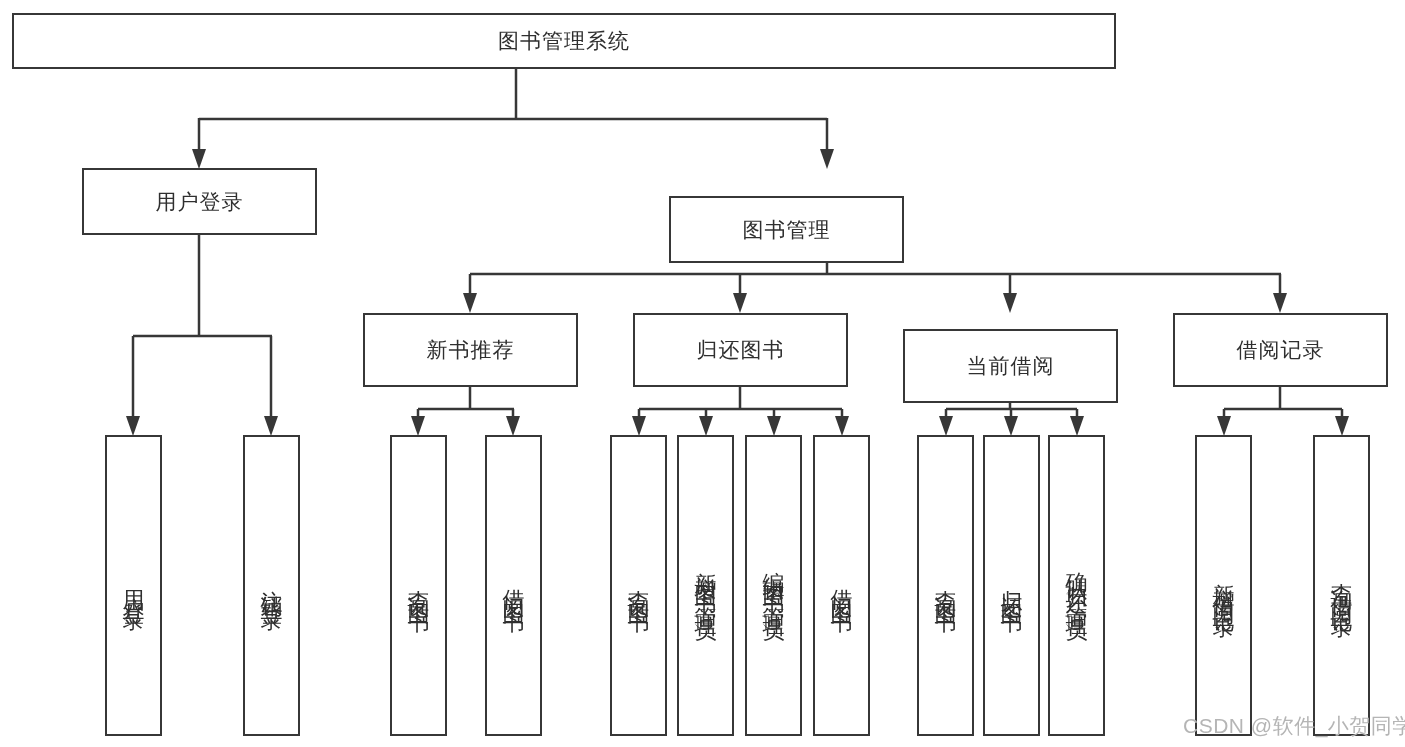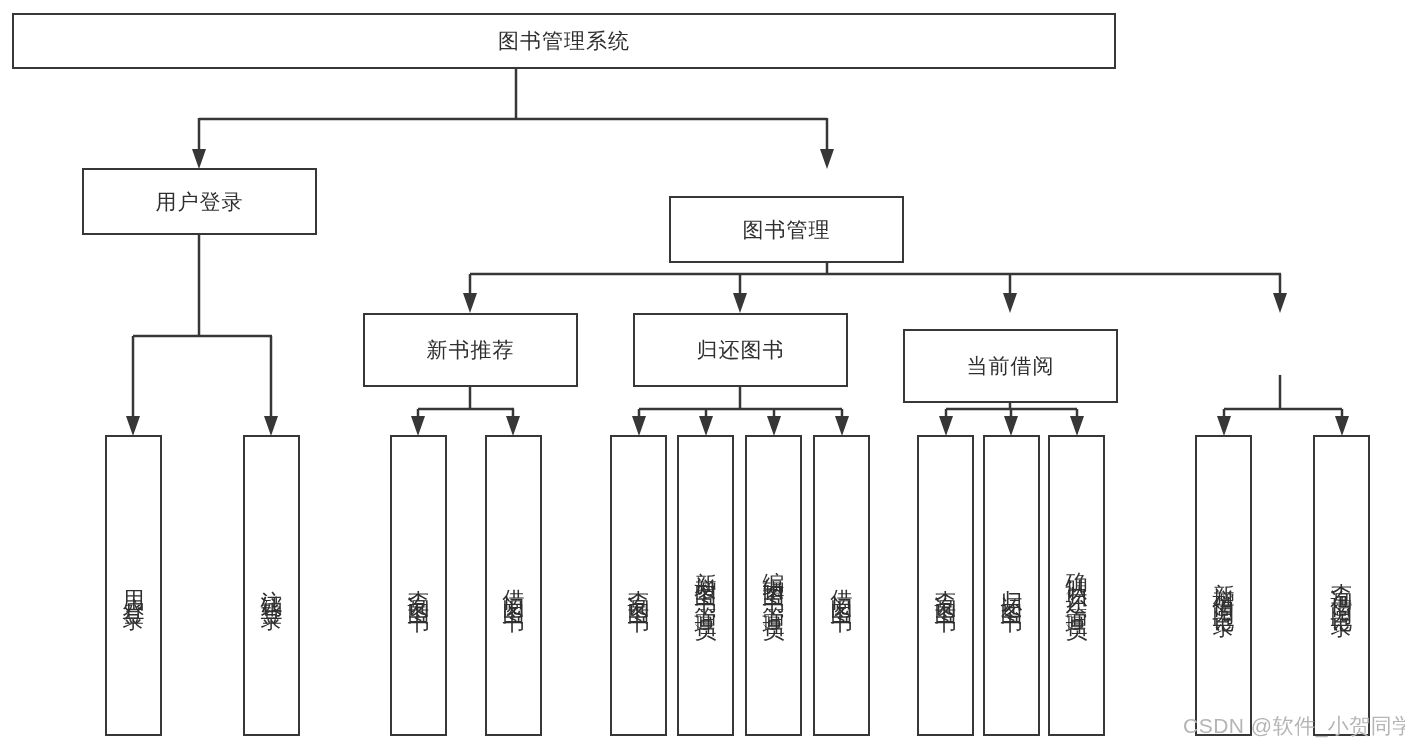--- a/index.html
+++ b/index.html
@@ -144,20 +144,23 @@
 
   <div class="box lvl3" style="left:363px;">
     <span class="hlabel">新书推荐</span>
   </div>
   <div class="box lvl3" style="left:633px;">
     <span class="hlabel">归还图书</span>
   </div>
   <div class="box lvl3" style="left:903px;margin-top:16px;">
     <span class="hlabel">当前借阅</span>
   </div>
+  <div class="box lvl3" style="left:1173px;">
+    <span class="hlabel">借阅记录</span>
+  </div>
 
   <div class="box leaf vbox" style="left:105px;">
     <span>用户登录</span>
   </div>
   <div class="box leaf vbox" style="left:243px;">
     <span>注销登录</span>
   </div>
 
   <div class="box leaf vbox" style="left:390px;">
     <span>查询图书</span>

